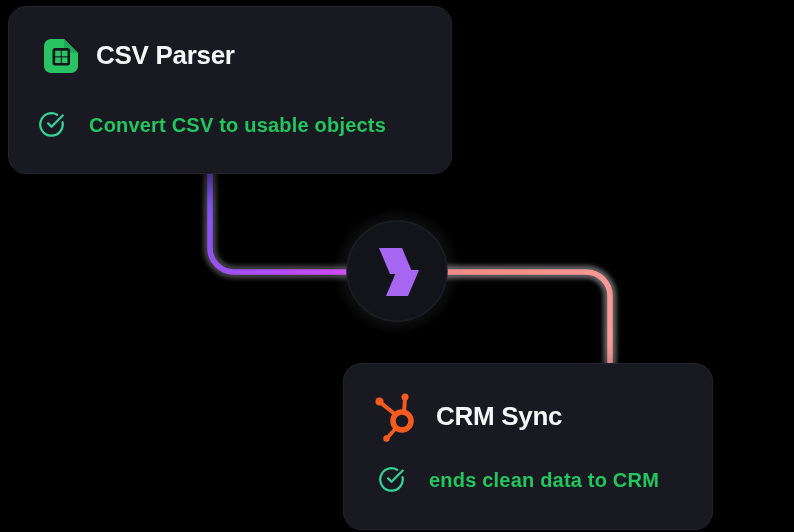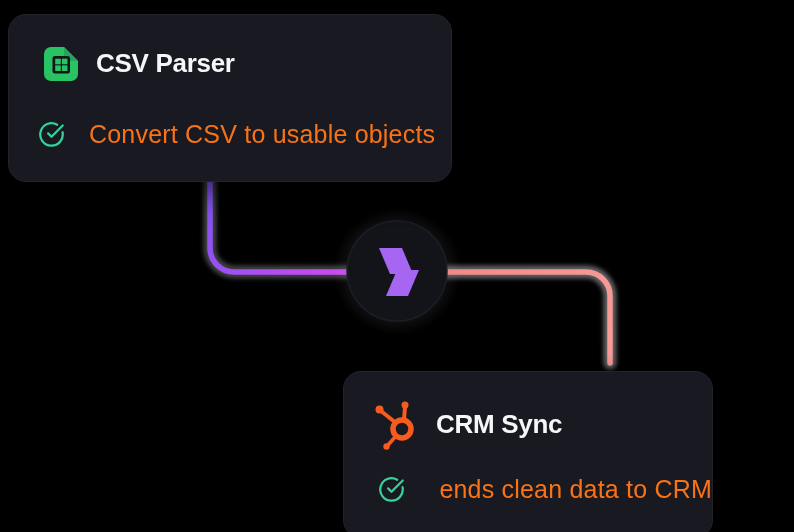--- a/index.html
+++ b/index.html
@@ -8,34 +8,33 @@
     font-family:"Liberation Sans",sans-serif;
   }
   .edges-layer{position:absolute;left:0;top:0;width:794px;height:532px;}
   .card{
     position:absolute;
     background:#191a21;
     border:1px solid #23242b;
     border-radius:18px;
     box-sizing:border-box;
     box-shadow:0 10px 30px rgba(0,0,0,0.6);
-    margin-top:8px;
   }
   .card-csv{left:8px;top:6px;width:444px;height:168px;}
   .card-crm{left:343px;top:363px;width:370px;height:167px;}
   .row{display:flex;align-items:center;}
   .csv-header{margin:30px 0 0 33px;gap:16px;}
   .csv-status{margin:36px 0 0 29px;gap:24px;}
   .crm-header{margin:26px 0 0 28px;gap:16px;}
-  .crm-status{margin:22px 0 0 34px;gap:24px;justify-content:space-between;}
+  .crm-status{margin:22px 0 0 34px;gap:24px;}
   .node-title{
     color:#f5f6f8;font-size:26px;font-weight:700;letter-spacing:-0.3px;line-height:1.2;
   }
   .node-subtitle{
-    color:#f97316;font-size:25px;font-weight:400;letter-spacing:0.2px;line-height:1.2;
+    color:#22c55e;font-size:20px;font-weight:700;letter-spacing:0.2px;line-height:1.2;
   }
   .icon-box{flex:0 0 auto;display:flex;align-items:center;justify-content:center;}
 </style>
 </head>
 <body>
 
 <div class="stage">
 
   <svg class="edges-layer" width="794" height="532" viewBox="0 0 794 532">
     <defs>

